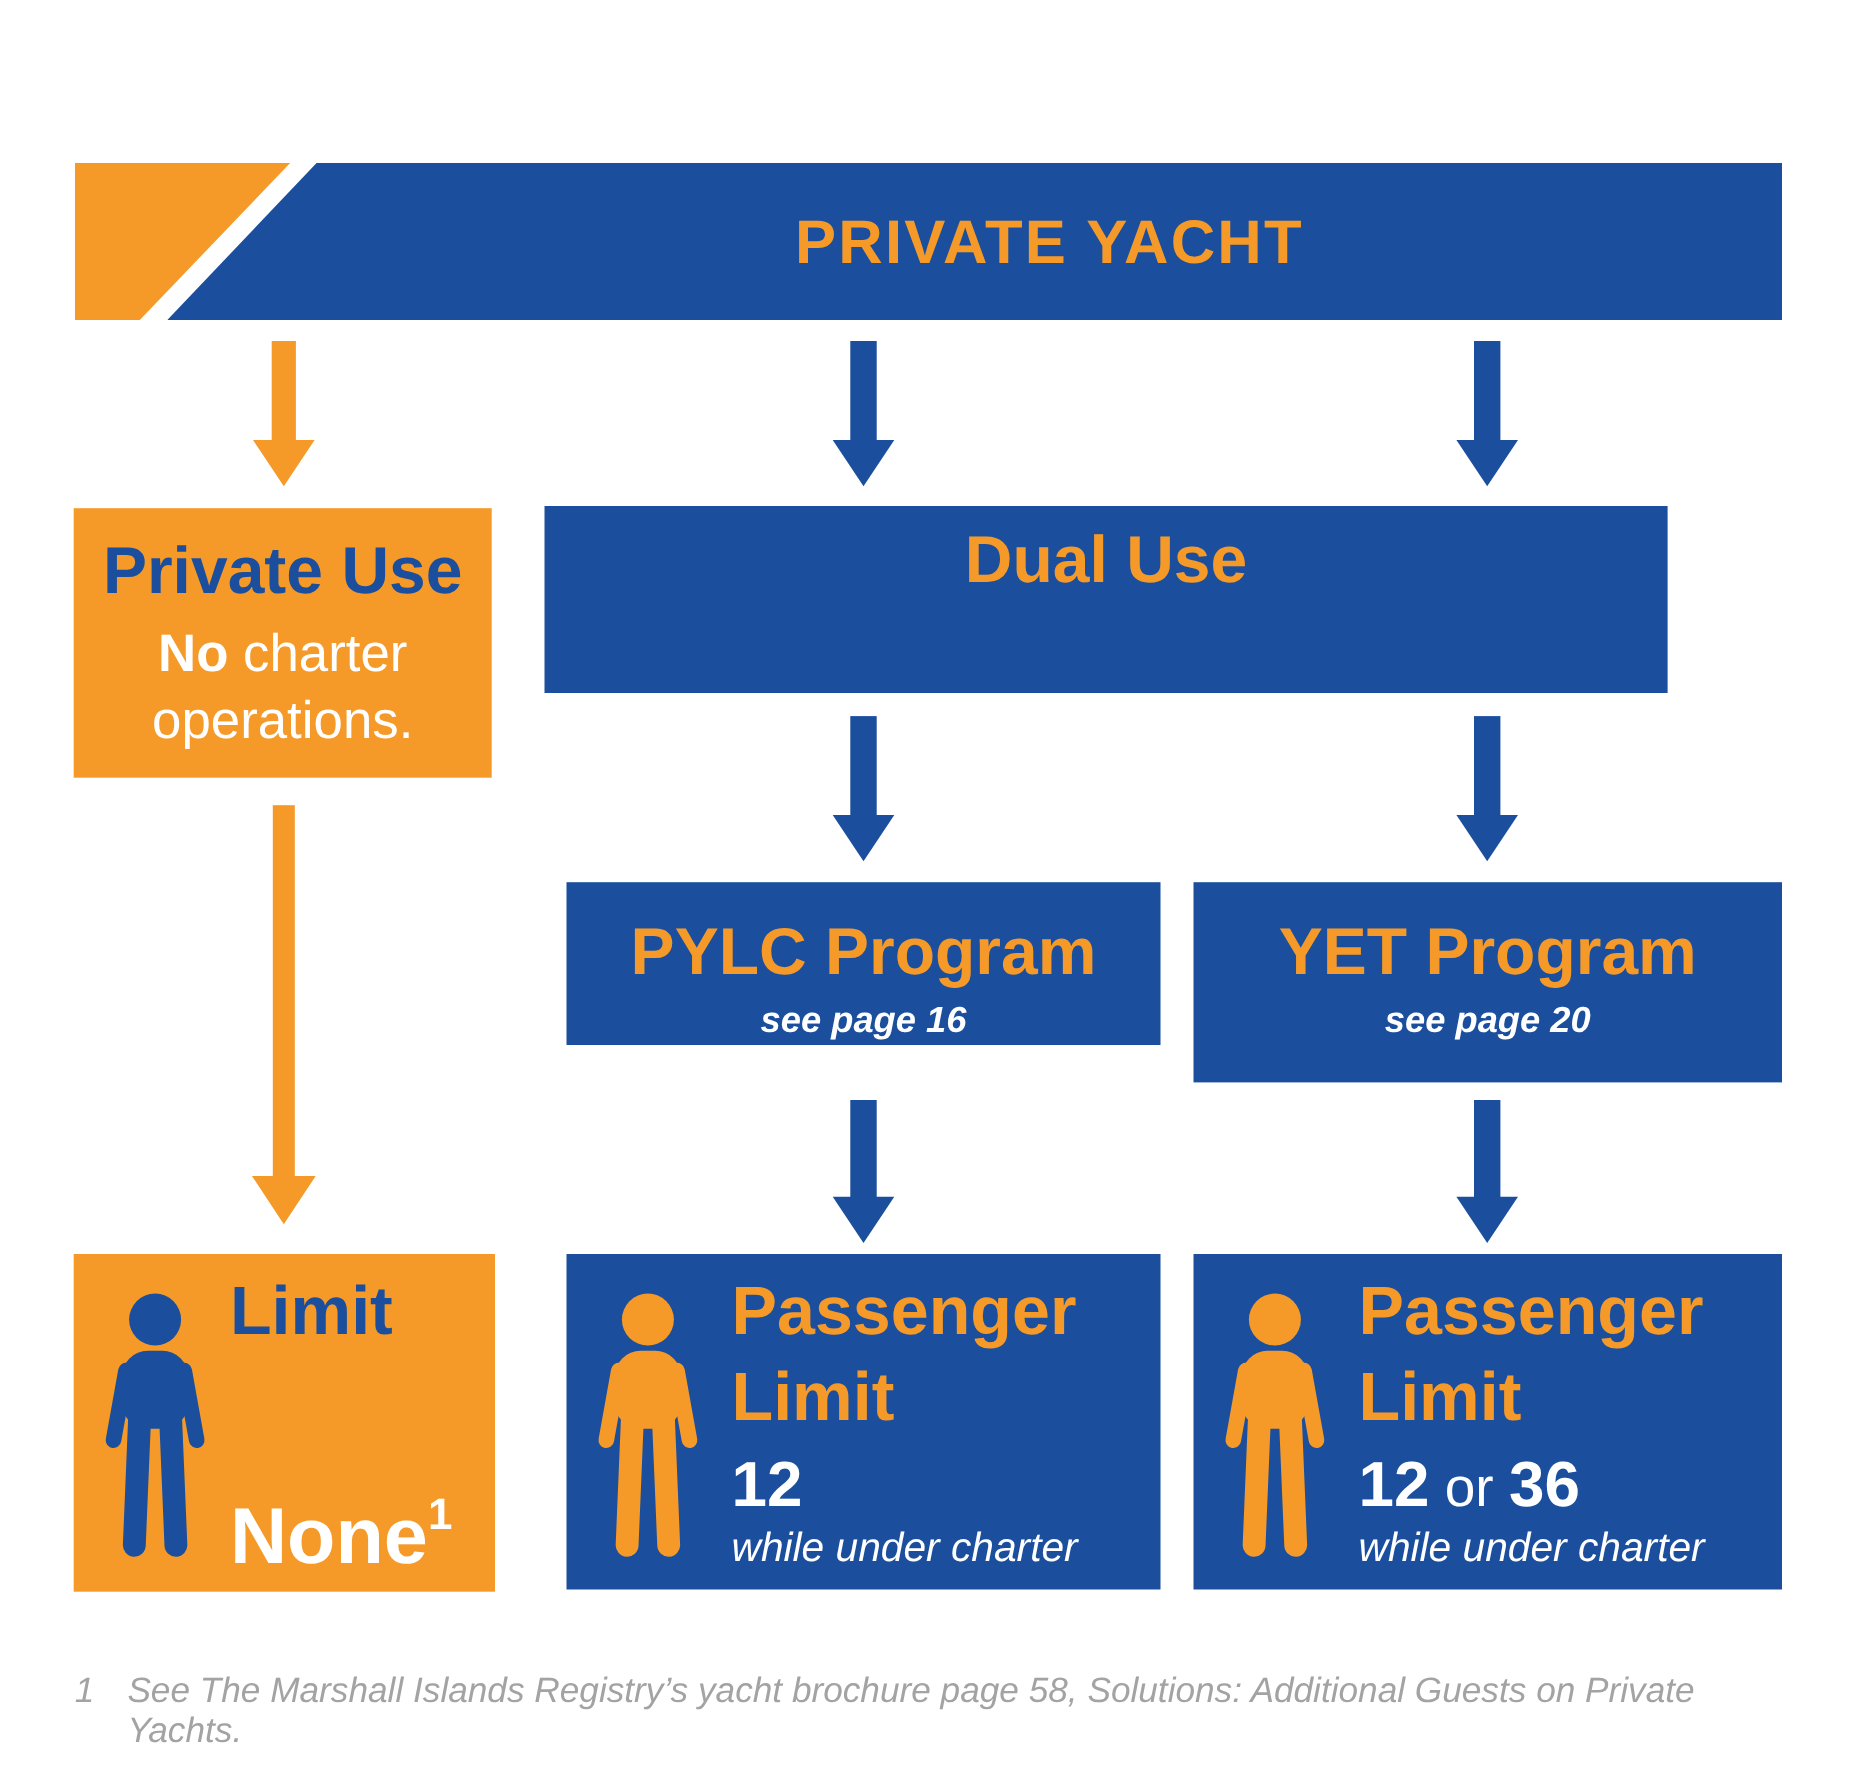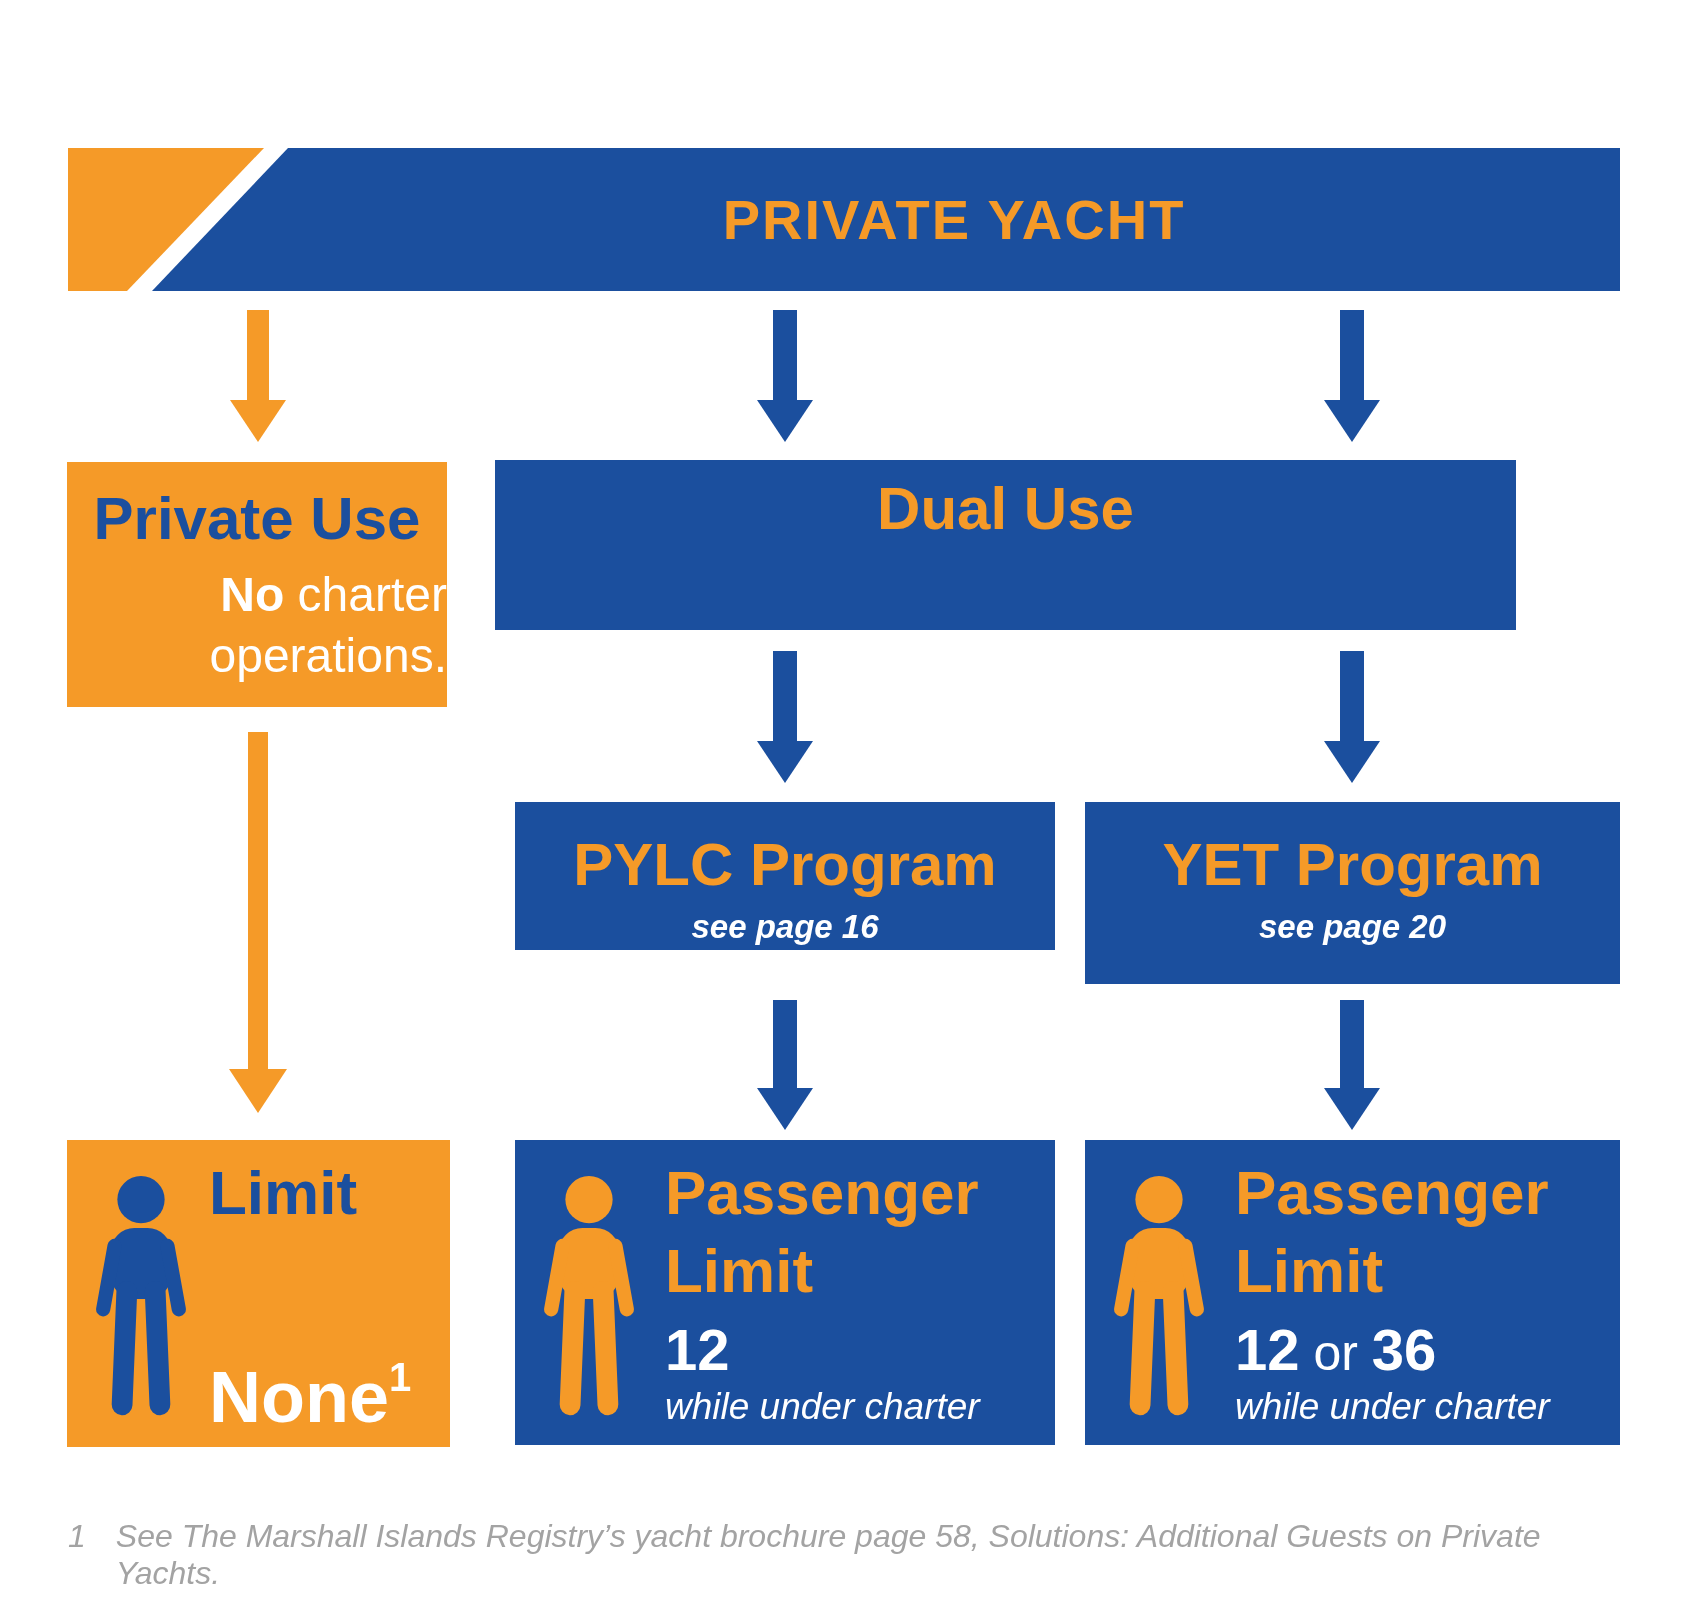--- a/index.html
+++ b/index.html
@@ -44,21 +44,21 @@
   .arrow.long .shaft{width:20px;}
   .arrow.long .head{border-left-width:29px;border-right-width:29px;border-top-width:44px;}
   
   .box{position:absolute;box-sizing:border-box;text-align:center;}
   .box.orange-bg{background:var(--orange);}
   .box.blue-bg{background:var(--blue);}
   .node-title{font-weight:bold;font-size:60px;line-height:1.1;}
   .t-blue{color:var(--blue);}
   .t-orange{color:var(--orange);}
   #box-private-use{left:67px;top:462px;width:380px;height:245px;padding-top:24px;}
-  #box-private-use .node-body{margin-top:12px;font-size:48px;line-height:1.28;color:var(--white);text-align:right;}
+  #box-private-use .node-body{margin-top:12px;font-size:48px;line-height:1.28;color:var(--white);}
   #box-dual-use{left:495px;top:460px;width:1021px;height:170px;padding-top:16px;}
   #box-dual-use .node-body{margin-top:8px;font-size:46px;color:var(--white);}
   #box-pylc{left:515px;top:802px;width:540px;height:148px;padding-top:30px;}
   #box-yet{left:1085px;top:802px;width:535px;height:182px;padding-top:30px;}
   .node-subtitle{margin-top:10px;font-size:33px;font-style:italic;font-weight:bold;color:var(--white);}
   
   #box-guest-limit{left:67px;top:1140px;width:383px;height:307px;}
   #box-limit-pylc{left:515px;top:1140px;width:540px;height:305px;}
   #box-limit-yet{left:1085px;top:1140px;width:535px;height:305px;}
   .person-svg{position:absolute;left:22px;top:28px;width:104px;height:258px;}

